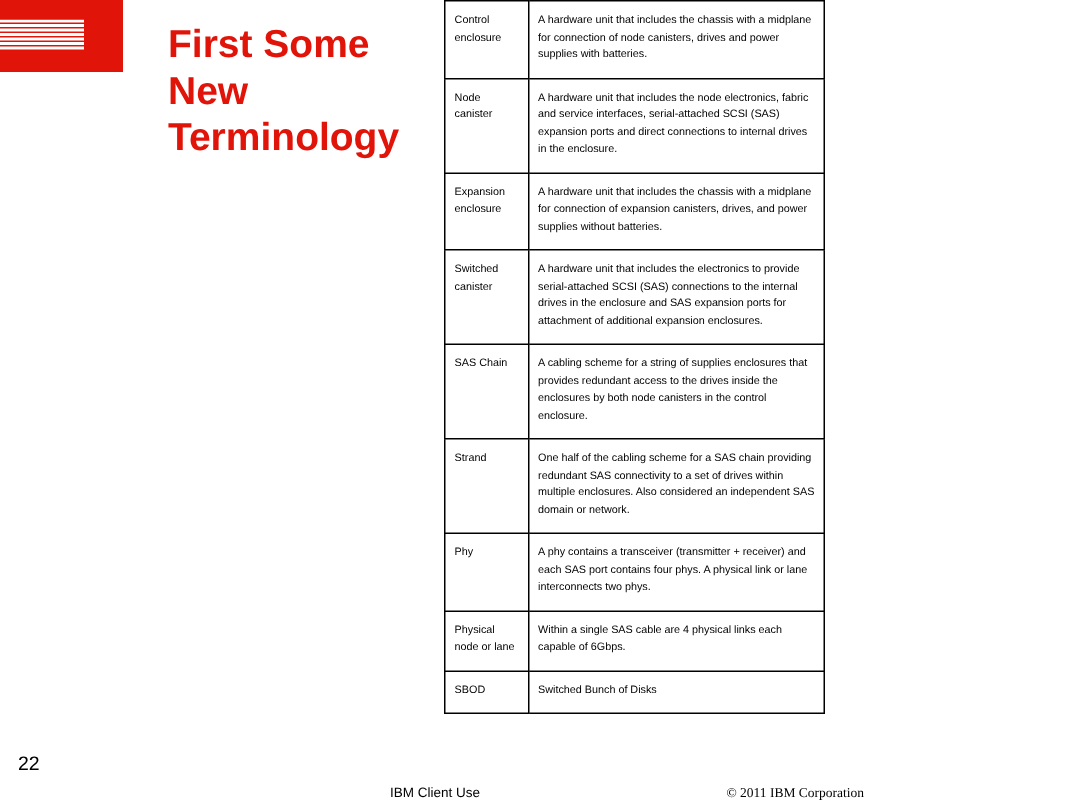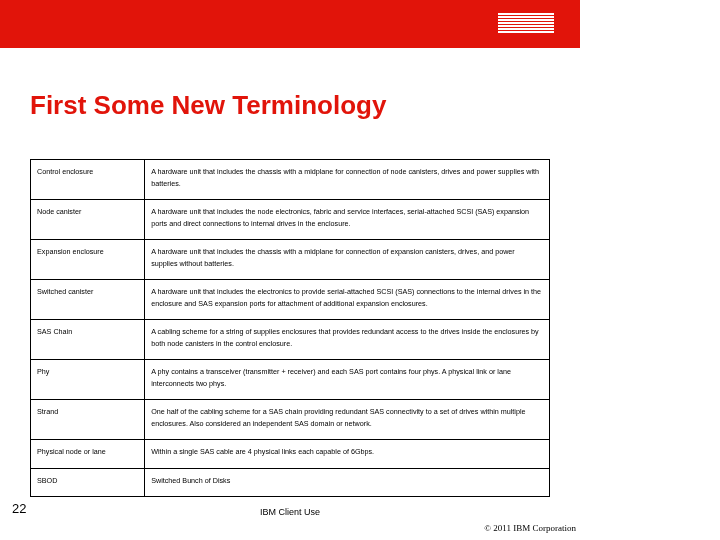--- a/index.html
+++ b/index.html
@@ -1,30 +1,30 @@
 <!DOCTYPE html>
 <html><head>
 <meta charset="utf-8">
 <style>
   * { box-sizing: border-box; margin: 0; padding: 0; }
   html, body { width: 720px; height: 540px; font-family: Arial, Helvetica, sans-serif; background: #fff; }
-  .slide { width: 580px; height: 540px; position: relative; display: flex; flex-direction: column; gap: 28px; }
+  .slide { width: 580px; height: 540px; position: relative; display: flex; flex-direction: row; }
   .topbar { width: 100%; height: 48px; background: #e1140a; display: flex; align-items: center; justify-content: flex-end; padding-right: 26px; }
   .logo { display: flex; gap: 2px; align-items: center; }
   .logo svg { display: block; }
   .title { font-size: 26px; font-weight: 700; color: #e1140a; padding: 14px 0 10px 30px; }
   .tablewrap { padding: 0 30px; }
   table { width: 100%; border-collapse: collapse; table-layout: fixed; }
   col.term { width: 22%; }
   col.def  { width: 78%; }
   td { border: 1px solid #000; font-size: 7.2px; line-height: 1.6; vertical-align: top; padding: 6px 6px 10px 6px; color: #000; }
   td.term { font-weight: 400; }
   .footer { position: absolute; bottom: 7px; left: 0; width: 100%; font-size: 9px; color: #000; }
   .page   { position: absolute; left: 12px; bottom: 17px; font-size: 13px; }
-  .center { position: absolute; left: 50%; transform: translateX(-50%); bottom: 16px; }
+  .center { position: absolute; left: 50%; transform: translateX(-50%); bottom: 0; }
   .copy   { position: absolute; right: 4px; bottom: 0; font-family: Liberation Serif, serif; }
 </style>
 </head>
 <body>
 
 <div class="slide">
 
   <div class="topbar">
     <span class="logo">
 
@@ -65,26 +65,26 @@
         </tr>
         <tr>
           <td class="term">Switched canister</td>
           <td>A hardware unit that includes the electronics to provide serial-attached SCSI (SAS) connections to the internal drives in the enclosure and SAS expansion ports for attachment of additional expansion enclosures.</td>
         </tr>
         <tr>
           <td class="term">SAS Chain</td>
           <td>A cabling scheme for a string of supplies enclosures that provides redundant access to the drives inside the enclosures by both node canisters in the control enclosure.</td>
         </tr>
         <tr>
+          <td class="term">Strand</td>
+          <td>One half of the cabling scheme for a SAS chain providing redundant SAS connectivity to a set of drives within multiple enclosures. Also considered an independent SAS domain or network.</td>
+        </tr>
+        <tr>
           <td class="term">Phy</td>
           <td>A phy contains a transceiver (transmitter + receiver) and each SAS port contains four phys. A physical link or lane interconnects two phys.</td>
-        </tr>
-        <tr>
-          <td class="term">Strand</td>
-          <td>One half of the cabling scheme for a SAS chain providing redundant SAS connectivity to a set of drives within multiple enclosures. Also considered an independent SAS domain or network.</td>
         </tr>
         <tr>
           <td class="term">Physical node or lane</td>
           <td>Within a single SAS cable are 4 physical links each capable of 6Gbps.</td>
         </tr>
         <tr>
           <td class="term">SBOD</td>
           <td>Switched Bunch of Disks</td>
         </tr>
       </tbody>

